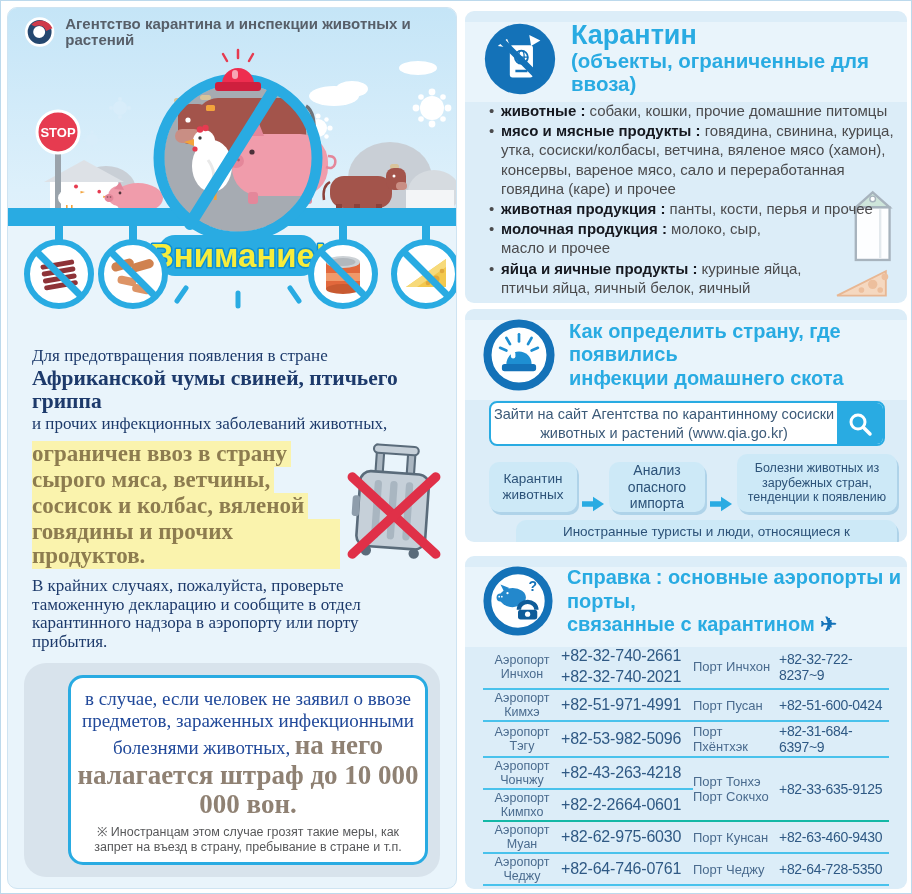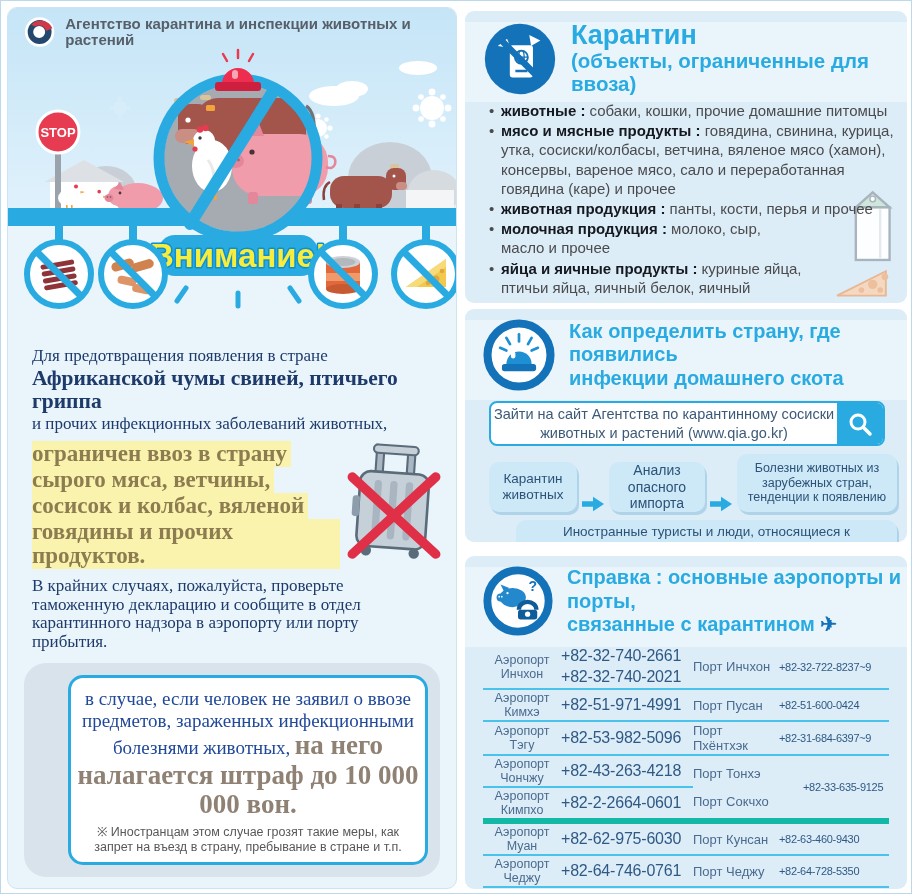--- a/index.html
+++ b/index.html
@@ -64,28 +64,28 @@
   .arrow { flex:none; }
 
   .table-hr { height:2px; background:#33597f; margin:3px 18px 1px 18px; }
   .qtable { position:relative; margin:0 18px; }
   .qrow { display:grid; grid-template-columns:78px 132px 86px 110px; align-items:center;
     border-bottom:2px solid #49c2ec; min-height:30px; padding:1px 0; }
   .qrow.first { min-height:45px; }
   .c-air { font-size:12.5px; color:#4a6b8e; text-align:center; line-height:1.12; }
   .c-aph { font-size:16px; color:#2f5984; letter-spacing:-0.2px; line-height:1.3; }
   .c-port { font-size:13px; color:#4a6b8e; }
-  .c-pph { font-size:11px; color:#2f5984; letter-spacing:-0.3px; }
-  .qrow-double { display:flex; border-bottom:6px solid #14b8a6; }
+  .c-pph { font-size:14px; color:#2f5984; letter-spacing:-0.3px; }
+  .qrow-double { display:flex; border-bottom:2px solid #14b8a6;align-items:center; }
   .dbl-left { width:210px; }
   .dbl-sub { display:grid; grid-template-columns:78px 132px; align-items:center; min-height:30px; padding:1px 0; }
   .sub-line { border-bottom:2px solid #49c2ec; }
   .dbl-right { flex:1; display:flex; align-items:center; }
   .dbl-ports { width:86px; align-self:stretch; display:flex; flex-direction:column; justify-content:space-around; padding:3px 0; }
-  .shared { width:110px;margin-left:24px; }
+  .shared { width:110px; }
   .plane { color:#1472b8; font-weight:bold; }
 </style>
 </head>
 <body>
 
 <div class="poster">
 
   <div class="left-card">
     <div class="sky">
 

